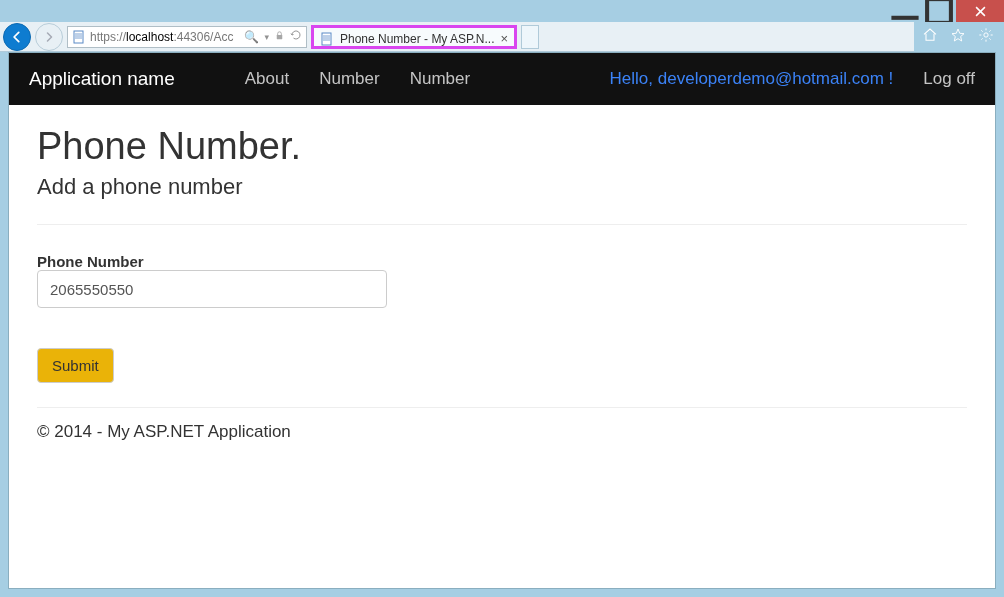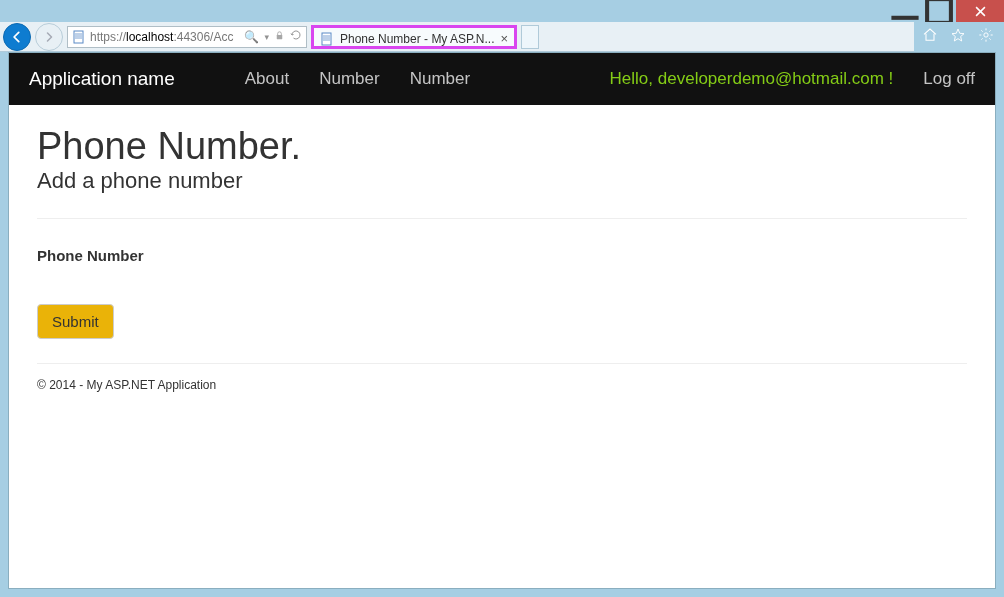--- a/index.html
+++ b/index.html
@@ -128,32 +128,33 @@
     height: 52px;
     display: flex;
     align-items: center;
     padding: 0 20px;
     gap: 30px;
     font-size: 17px;
   }
   .app-nav .brand { color: #fff; font-size: 19px; }
   .app-nav .nav-gap { flex: 0 0 10px; }
   .app-nav .spacer { flex: 1; }
-  .app-nav .greet { color: #84cc16; font-size: 17px; }
+  .app-nav .greet { color: #3b82f6; font-size: 17px; }
   .app-nav a { color: #c4c4c4; text-decoration: none; }
 
   
   .page {
     padding: 20px 28px;
     color: #333;
   }
   h1.title {
     font-size: 38px;
     font-weight: 400;
     color: #333;
+    margin-bottom: 6px;
   }
   h2.subtitle {
     font-size: 22px;
     font-weight: 400;
     color: #333;
     margin-bottom: 24px;
   }
   hr.sep {
     border: none;
     border-top: 1px solid #eee;
@@ -183,21 +184,21 @@
     padding: 8px 14px;
     font-size: 15px;
     color: #333;
   }
 
   hr.footer-sep {
     border: none;
     border-top: 1px solid #eee;
     margin: 24px 0 14px 0;
   }
-  .footer-text { font-size: 12px; color: #333; }
+  .footer-text { font-size: 17px; color: #333; }
 
 </style>
 </head>
 <body>
 
 <div class="titlebar">
   <div class="win-buttons">
     <div class="win-btn min">
       <svg viewBox="0 0 10 10">
           <line x1="1" y1="7" x2="9" y2="7" stroke="#333" stroke-width="1.2"></line>
@@ -301,20 +302,21 @@
     <a>Log off</a>
   </div>
 
   <div class="page">
     <h1 class="title">Phone Number.</h1>
     <h2 class="subtitle">Add a phone number</h2>
     <hr class="sep">
 
     <div class="form-group">
       <div class="form-label">Phone Number</div>
+      <input class="form-input" type="text" value="2065550550" style="">
     </div>
 
     <button class="btn">Submit</button>
 
     <hr class="footer-sep">
     <div class="footer-text">© 2014 - My ASP.NET Application</div>
   </div>
 
 </div>
 

